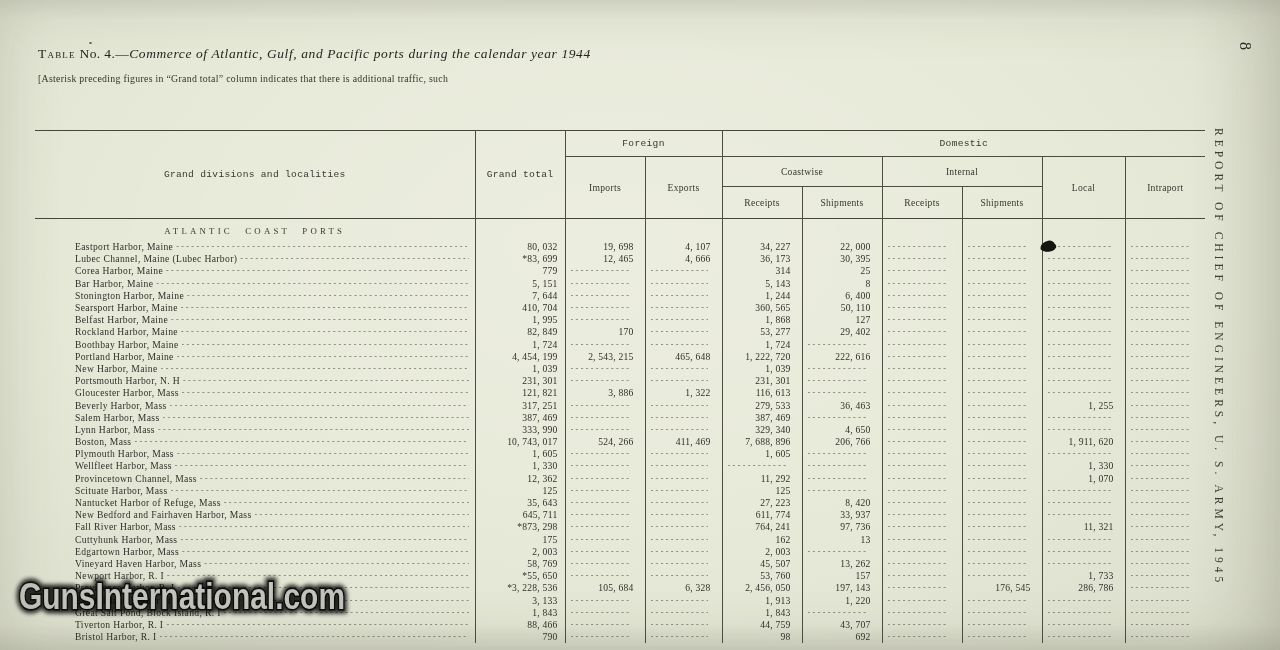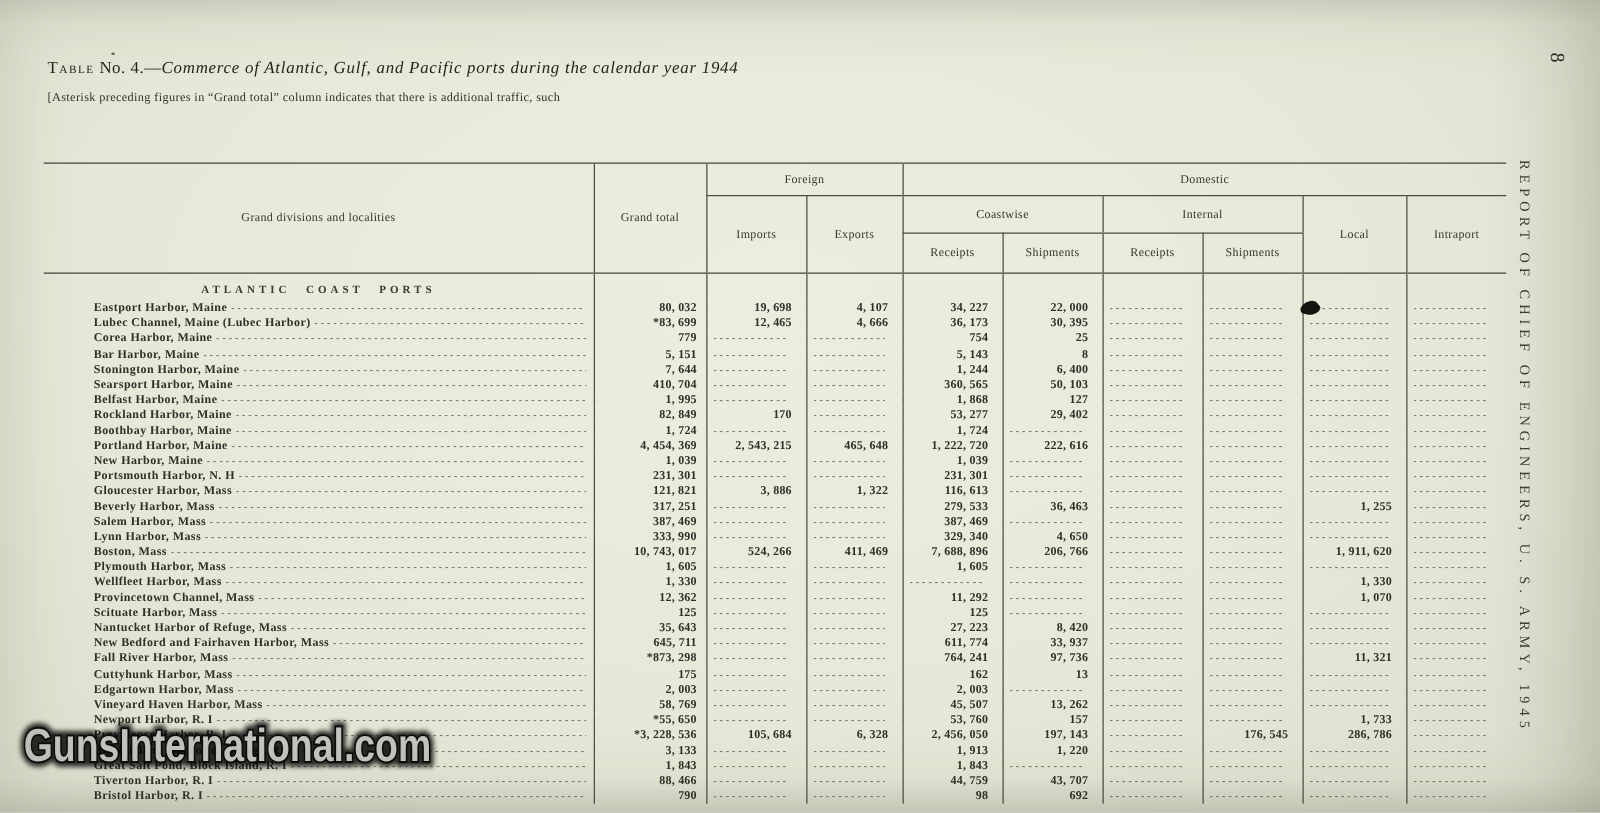--- a/index.html
+++ b/index.html
@@ -35,25 +35,25 @@
   table.commerce {
     position:absolute; left:35px; top:130px; width:1170px;
     border-collapse:collapse; table-layout:fixed;
     border-top:1.5px solid #45453a;
     font-size:9.6px; color:#30302a;
   }
   thead { border-bottom:1.5px solid #45453a; }
   th { font-weight:normal; font-size:9.6px; text-align:center; vertical-align:middle; color:#38382f; letter-spacing:0.3px; }
   .vline { border-left:1px solid #4c4c40; }
   .bline { border-bottom:1px solid #4c4c40; }
-  tr.hr1 th { height:26px; }
+  tr.hr1 th { height:26px;font-family:Liberation Mono, monospace; }
   tr.hr2 th { height:30px;text-align:center; }
   tr.hr3 th { height:32px;text-align:center; }
 
-  tbody tr { height:12.2px;font-weight:bold; }
+  tbody tr { height:12.2px; }
   tbody td { padding:0; vertical-align:middle; line-height:11px; font-size:9.6px; height:12.2px; overflow:hidden; }
   tr.section-row { height:22px; }
   td.section-cell {
     text-align:center; font-size:8.8px; letter-spacing:3.2px; word-spacing:7px;
     color:#3a3a30; padding-top:4px;
   }
   td.name-cell { padding-left:0; }
   .nwrap { display:flex; align-items:center; padding-left:40px; }
   .pname { white-space:nowrap; letter-spacing:0.35px; }
   td.num { text-align:right; padding-right:11px; white-space:nowrap; letter-spacing:0.2px; }
@@ -203,21 +203,21 @@
               <span class="dash-fill lead">------------------------------------------------------------------------------------------------------------------------</span>
             </div>
           </td>
           <td class="num vline gt">779</td>
           <td class="num vline">
             <span class="dash-fill">------------------------------------------------------------------------------------------------------------------------</span>
           </td>
           <td class="num vline">
             <span class="dash-fill">------------------------------------------------------------------------------------------------------------------------</span>
           </td>
-          <td class="num vline">754</td>
+          <td class="num vline">314</td>
           <td class="num vline">25</td>
           <td class="num vline">
             <span class="dash-fill">------------------------------------------------------------------------------------------------------------------------</span>
           </td>
           <td class="num vline">
             <span class="dash-fill">------------------------------------------------------------------------------------------------------------------------</span>
           </td>
           <td class="num vline">
             <span class="dash-fill">------------------------------------------------------------------------------------------------------------------------</span>
           </td>
@@ -291,21 +291,21 @@
             </div>
           </td>
           <td class="num vline gt">410, 704</td>
           <td class="num vline">
             <span class="dash-fill">------------------------------------------------------------------------------------------------------------------------</span>
           </td>
           <td class="num vline">
             <span class="dash-fill">------------------------------------------------------------------------------------------------------------------------</span>
           </td>
           <td class="num vline">360, 565</td>
-          <td class="num vline">50, 103</td>
+          <td class="num vline">50, 110</td>
           <td class="num vline">
             <span class="dash-fill">------------------------------------------------------------------------------------------------------------------------</span>
           </td>
           <td class="num vline">
             <span class="dash-fill">------------------------------------------------------------------------------------------------------------------------</span>
           </td>
           <td class="num vline">
             <span class="dash-fill">------------------------------------------------------------------------------------------------------------------------</span>
           </td>
           <td class="num vline">
@@ -399,21 +399,21 @@
             <span class="dash-fill">------------------------------------------------------------------------------------------------------------------------</span>
           </td>
         </tr>
         <tr>
           <td class="name-cell">
             <div class="nwrap">
               <span class="pname">Portland Harbor, Maine</span>
               <span class="dash-fill lead">------------------------------------------------------------------------------------------------------------------------</span>
             </div>
           </td>
-          <td class="num vline gt">4, 454, 369</td>
+          <td class="num vline gt">4, 454, 199</td>
           <td class="num vline">2, 543, 215</td>
           <td class="num vline">465, 648</td>
           <td class="num vline">1, 222, 720</td>
           <td class="num vline">222, 616</td>
           <td class="num vline">
             <span class="dash-fill">------------------------------------------------------------------------------------------------------------------------</span>
           </td>
           <td class="num vline">
             <span class="dash-fill">------------------------------------------------------------------------------------------------------------------------</span>
           </td>

